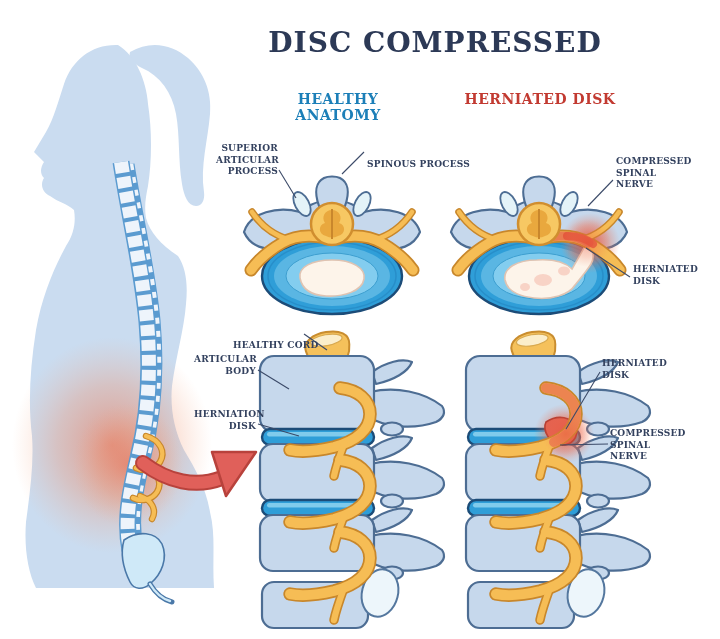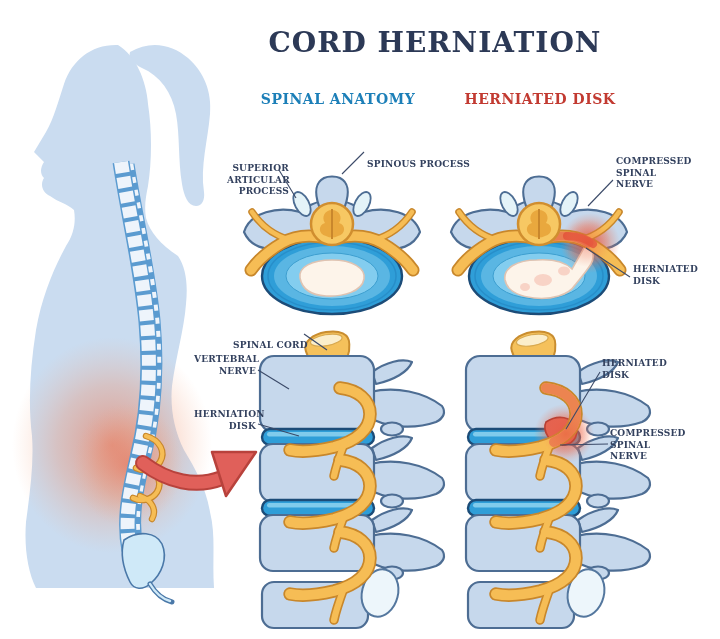--- a/index.html
+++ b/index.html
@@ -8,21 +8,21 @@
   svg{position:absolute;overflow:visible;}
   .title{position:absolute;left:250px;top:26px;width:370px;text-align:center;
          font-weight:bold;font-size:28px;letter-spacing:1px;color:var(--title-navy);}
   .col-head{position:absolute;top:91px;font-weight:bold;font-size:14px;letter-spacing:.5px;text-align:center;}
   .col-head.healthy{left:257px;width:162px;color:var(--healthy-blue);}
   .col-head.herniated{left:460px;width:160px;color:var(--herniated-red);}
   .lbl{position:absolute;font-weight:bold;font-size:9px;line-height:1.3;letter-spacing:.2px;
        color:var(--label-navy);}
   .lbl.r{text-align:right;}
   .lbl.nw{white-space:nowrap;margin-top:13px;}
-  #lbl-sap{left:227px;top:143px;width:62px;margin-top:20px;}
+  #lbl-sap{left:216px;top:143px;width:62px;}
   #lbl-sp{left:367px;top:146px;width:95px;}
   #lbl-csn-top{left:616px;top:156px;width:78px;}
   #lbl-hd-top{left:633px;top:264px;width:70px;}
   #lbl-scord{left:233px;top:327px;width:70px;}
   #lbl-vbody{left:194px;top:354px;width:62px;}
   #lbl-vdisk{left:194px;top:409px;width:62px;}
   #lbl-hd-side{left:602px;top:358px;width:70px;}
   #lbl-csn-side{left:610px;top:428px;width:80px;}
   .bone{fill:var(--bone-fill);stroke:var(--bone-outline);stroke-width:2.2;stroke-linejoin:round;}
   .leaf{fill:#e4f3f8;stroke:var(--bone-outline);stroke-width:1.8;}
@@ -207,26 +207,26 @@
       <line class="leader" x1="613" y1="180" x2="588" y2="206"></line>
       <line class="leader" x1="630" y1="277" x2="586" y2="248"></line>
       <line class="leader" x1="304" y1="334" x2="327" y2="350"></line>
       <line class="leader" x1="258" y1="370" x2="289" y2="389"></line>
       <line class="leader" x1="258" y1="424" x2="299" y2="436"></line>
       <line class="leader" x1="600" y1="372" x2="566" y2="429"></line>
       <line class="leader" x1="608" y1="444" x2="560" y2="445"></line>
     </g>
   </svg>
 
-  <div class="title">CORD HERNIATION</div>
-  <div class="col-head healthy">SPINAL ANATOMY</div>
+  <div class="title">DISC COMPRESSED</div>
+  <div class="col-head healthy">HEALTHY ANATOMY</div>
   <div class="col-head herniated">HERNIATED DISK</div>
 
   <div class="lbl r" id="lbl-sap">SUPERIOR ARTICULAR PROCESS</div>
   <div class="lbl nw" id="lbl-sp">SPINOUS PROCESS</div>
   <div class="lbl" id="lbl-csn-top">COMPRESSED SPINAL NERVE</div>
   <div class="lbl" id="lbl-hd-top">HERNIATED DISK</div>
-  <div class="lbl nw" id="lbl-scord">SPINAL CORD</div>
-  <div class="lbl r" id="lbl-vbody">VERTEBRAL NERVE</div>
+  <div class="lbl nw" id="lbl-scord">HEALTHY CORD</div>
+  <div class="lbl r" id="lbl-vbody">ARTICULAR BODY</div>
   <div class="lbl r" id="lbl-vdisk">HERNIATION DISK</div>
   <div class="lbl" id="lbl-hd-side">HERNIATED DISK</div>
   <div class="lbl" id="lbl-csn-side">COMPRESSED SPINAL NERVE</div>
 </div>
 
 </body></html>

